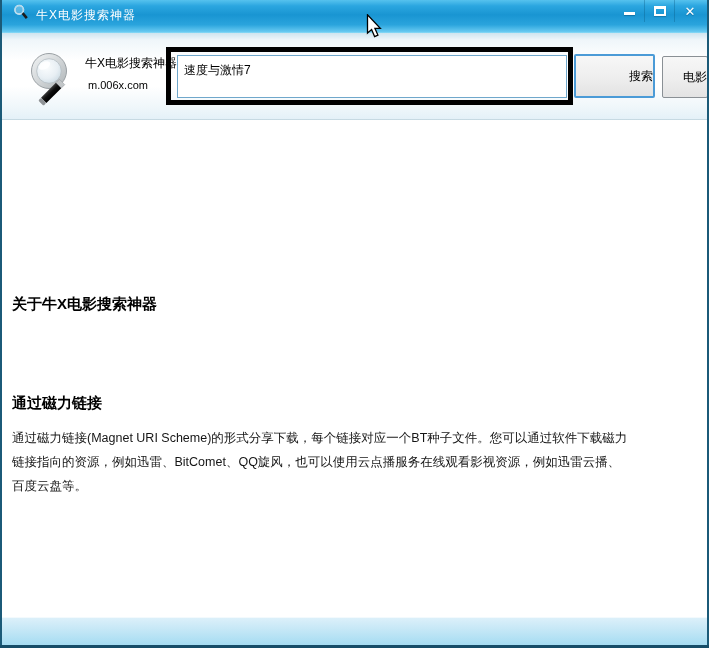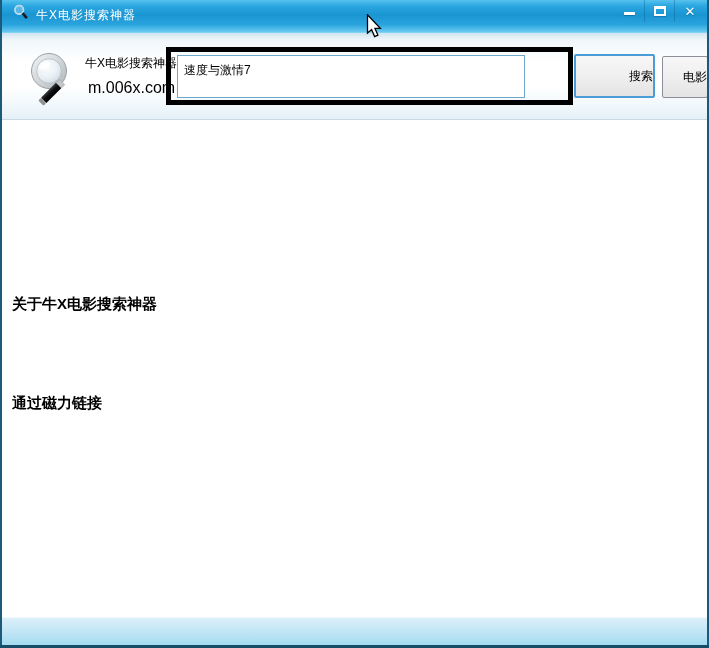--- a/index.html
+++ b/index.html
@@ -33,27 +33,27 @@
   .max-glyph{width:12px;height:10px;border:2px solid #ffffff;border-top-width:3px;box-shadow:0 1px 1px rgba(0,60,100,.3);}
   .close-glyph{color:#ffffff;font-size:13px;font-weight:bold;text-shadow:0 1px 1px rgba(0,60,100,.4);}
   
   .header{
     position:absolute;left:2px;top:33px;width:705px;height:87px;
     background:linear-gradient(180deg,#cfe4ef 0%,#eff6fa 8%,#ffffff 32%,#ffffff 62%,#eef6fa 88%,#e4f1f8 100%);
     border-bottom:1px solid rgba(0,0,0,0.05);
   }
   .logo{position:absolute;left:26px;top:17px;width:56px;height:62px;}
   .app-name{position:absolute;left:83px;top:22px;font-size:12px;color:#000;white-space:nowrap;}
-  .app-url{position:absolute;left:86px;top:46px;font-size:16px;color:#000;white-space:nowrap;}
+  .app-url{position:absolute;left:86px;top:46px;font-size:11px;color:#000;white-space:nowrap;}
   .highlight-box{
     position:absolute;left:164px;top:14px;width:407px;height:58px;
     border:5px solid #000000;background:transparent;z-index:6;
   }
   .search-input{
-    position:absolute;left:175px;top:22px;width:348px;height:43px;
+    position:absolute;left:175px;top:22px;width:390px;height:43px;
     border:1px solid #6fa7cb;background:#ffffff;z-index:7;
     font-size:12px;color:#000;padding:5px 6px 18px 6px;outline:none;
   }
   .btn{
     position:absolute;display:flex;align-items:center;justify-content:flex-end;
     background:linear-gradient(180deg,#f7f7f7 0%,#eeeeee 55%,#e3e3e3 100%);
     font-size:12px;color:#000;cursor:default;
   }
   .search-btn{left:572px;top:21px;width:81px;height:44px;border:2px solid #4b9bd7;border-radius:2px;}
   .movie-btn{left:660px;top:23px;width:46px;height:42px;border:1px solid #8a9095;border-radius:2px;}
@@ -141,20 +141,23 @@
       <span>搜索</span>
     </div>
     <div class="btn movie-btn">
       <span>电影</span>
     </div>
   </div>
 
   <div class="content">
     <div class="section-heading heading-about">关于牛X电影搜索神器</div>
     <div class="section-heading heading-download">通过磁力链接</div>
+    <div class="section-body body-download">通过磁力链接(Magnet URI Scheme)的形式分享下载，每个链接对应一个BT种子文件。您可以通过软件下载磁力
+链接指向的资源，例如迅雷、BitComet、QQ旋风，也可以使用云点播服务在线观看影视资源，例如迅雷云播、
+百度云盘等。</div>
   </div>
 
   <div class="statusbar"></div>
 
   <svg class="cursor" width="18" height="26" viewBox="0 0 18 26">
     <path d="M1.5,0.8 L1.5,19 L5.6,15.6 L8.6,22.6 L11.9,21.1 L8.9,14.3 L14.3,14.3 Z" fill="#ffffff" stroke="#000000" stroke-width="1.3" stroke-linejoin="miter"></path>
   </svg>
 
   <div class="border-left"></div>
   <div class="border-right"></div>

